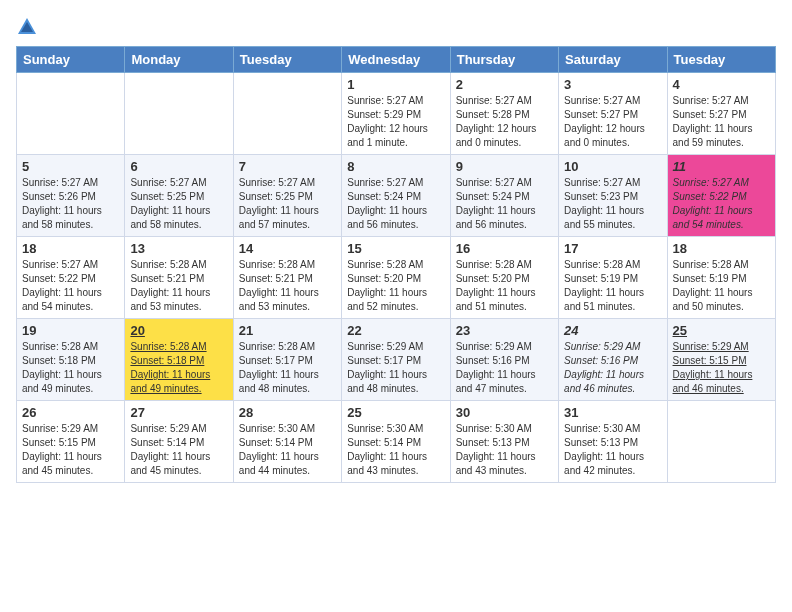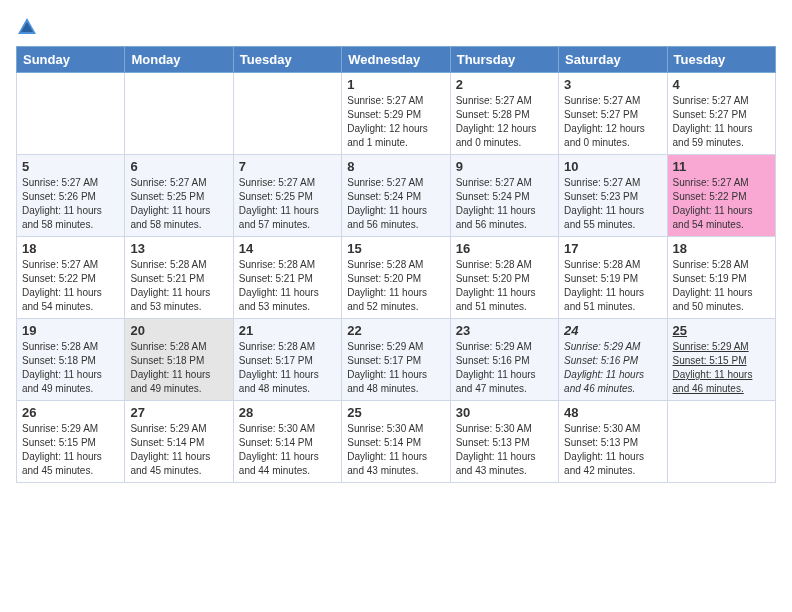--- a/index.html
+++ b/index.html
@@ -185,21 +185,21 @@
 Daylight: 11 hours
 and 56 minutes.</div>
         </td>
         <td style="background: rgb(242, 245, 251); margin-top: 14px;">
           <span class="day-number">10</span>
           <div class="day-info" style="white-space: pre-line;">Sunrise: 5:27 AM
 Sunset: 5:23 PM
 Daylight: 11 hours
 and 55 minutes.</div>
         </td>
-        <td style="background: #f9a8d4;">
+        <td style="background: #ec4899; font-style: italic;">
           <span class="day-number">11</span>
           <div class="day-info" style="white-space: pre-line;">Sunrise: 5:27 AM
 Sunset: 5:22 PM
 Daylight: 11 hours
 and 54 minutes.</div>
         </td>
       </tr>
       <tr>
         <td>
           <span class="day-number">18</span>
@@ -252,21 +252,21 @@
         </td>
       </tr>
       <tr>
         <td style="background: rgb(242, 245, 251);">
           <span class="day-number">19</span>
           <div class="day-info" style="white-space: pre-line;">Sunrise: 5:28 AM
 Sunset: 5:18 PM
 Daylight: 11 hours
 and 49 minutes.</div>
         </td>
-        <td style="background: #e5e5e5;">
+        <td style="background: #fde047; text-decoration: underline;">
           <span class="day-number">20</span>
           <div class="day-info" style="white-space: pre-line;">Sunrise: 5:28 AM
 Sunset: 5:18 PM
 Daylight: 11 hours
 and 49 minutes.</div>
         </td>
         <td style="background: rgb(242, 245, 251);">
           <span class="day-number">21</span>
           <div class="day-info" style="white-space: pre-line;">Sunrise: 5:28 AM
 Sunset: 5:17 PM
@@ -332,21 +332,21 @@
 and 43 minutes.</div>
         </td>
         <td>
           <span class="day-number">30</span>
           <div class="day-info" style="white-space: pre-line;">Sunrise: 5:30 AM
 Sunset: 5:13 PM
 Daylight: 11 hours
 and 43 minutes.</div>
         </td>
         <td>
-          <span class="day-number">48</span>
+          <span class="day-number">31</span>
           <div class="day-info" style="white-space: pre-line;">Sunrise: 5:30 AM
 Sunset: 5:13 PM
 Daylight: 11 hours
 and 42 minutes.</div>
         </td>
         <td class="empty-cell"></td>
       </tr>
     </tbody>
 </table>
 

